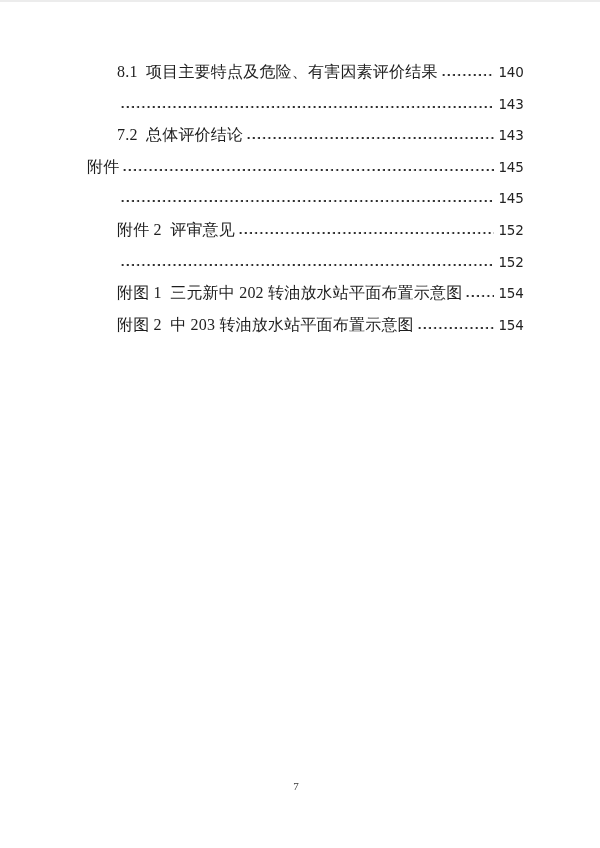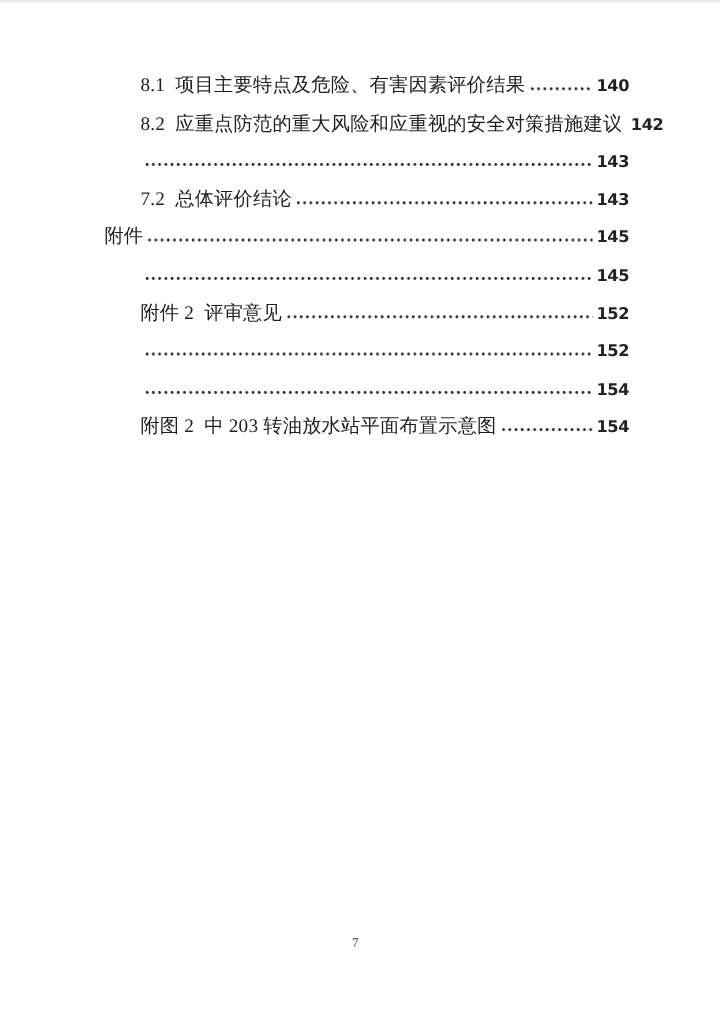--- a/index.html
+++ b/index.html
@@ -49,24 +49,24 @@
     height: 4px;
     margin: 0 3px 0 4px;
     background-image: radial-gradient(circle at 1.6px 2px, #2e2e2e 1.05px, transparent 1.35px);
     background-size: 5.2px 4px;
     background-repeat: repeat-x;
     background-position: left bottom;
   }
   .toc-page {
     font-family: "DejaVu Sans", "Liberation Sans", sans-serif;
     font-size: 13.5px;
-    font-weight: bold;
+    font-weight: normal;
     color: #222222;
     min-width: 28px;
-    text-align: left;
+    text-align: center;
     letter-spacing: -0.3px;
   }
   .footer-page-number {
     position: absolute;
     top: 780px;
     left: 0;
     width: 592px;
     text-align: center;
     font-size: 11px;
     color: #3a3a3a;
@@ -79,25 +79,20 @@
 <div class="page-top-edge"></div>
 
 <div class="toc">
 
   <div class="toc-row indent">
     <span class="toc-label">8.1  项目主要特点及危险、有害因素评价结果</span>
     <span class="dots"></span>
     <span class="toc-page">140</span>
   </div>
 
-  <div class="toc-row indent">
-    <span class="toc-label">8.2  应重点防范的重大风险和应重视的安全对策措施建议</span>
-    <span class="dots"></span>
-    <span class="toc-page">142</span>
-  </div>
 
   <div class="toc-row indent">
     <span class="dots"></span>
     <span class="toc-page">143</span>
   </div>
 
   <div class="toc-row indent">
     <span class="toc-label">7.2  总体评价结论</span>
     <span class="dots"></span>
     <span class="toc-page">143</span>
@@ -119,20 +114,21 @@
     <span class="dots"></span>
     <span class="toc-page">152</span>
   </div>
 
   <div class="toc-row indent">
     <span class="dots"></span>
     <span class="toc-page">152</span>
   </div>
 
   <div class="toc-row indent">
+    <span class="toc-label">附图 1  三元新中 202 转油放水站平面布置示意图</span>
     <span class="dots"></span>
     <span class="toc-page">154</span>
   </div>
 
   <div class="toc-row indent">
     <span class="toc-label">附图 2  中 203 转油放水站平面布置示意图</span>
     <span class="dots"></span>
     <span class="toc-page">154</span>
   </div>
 

